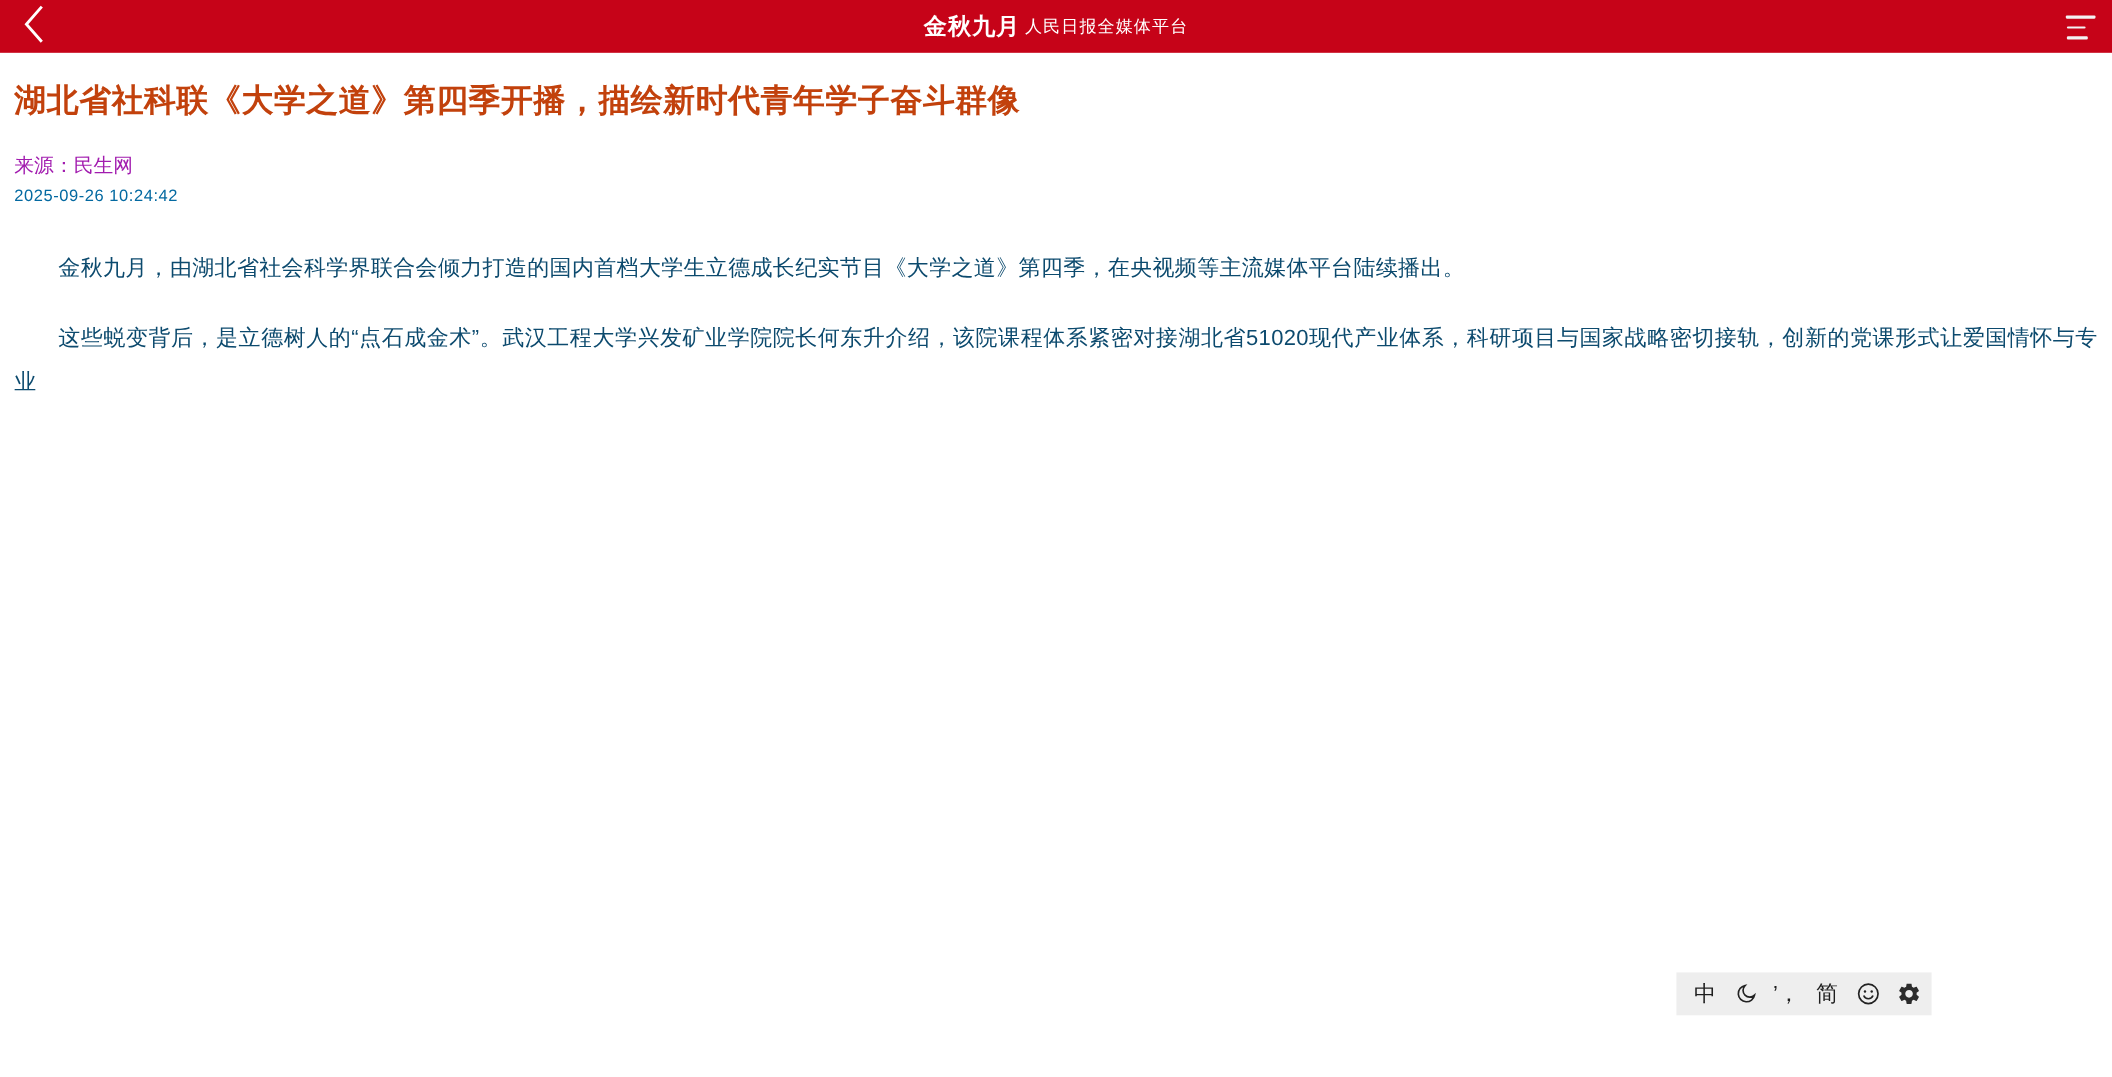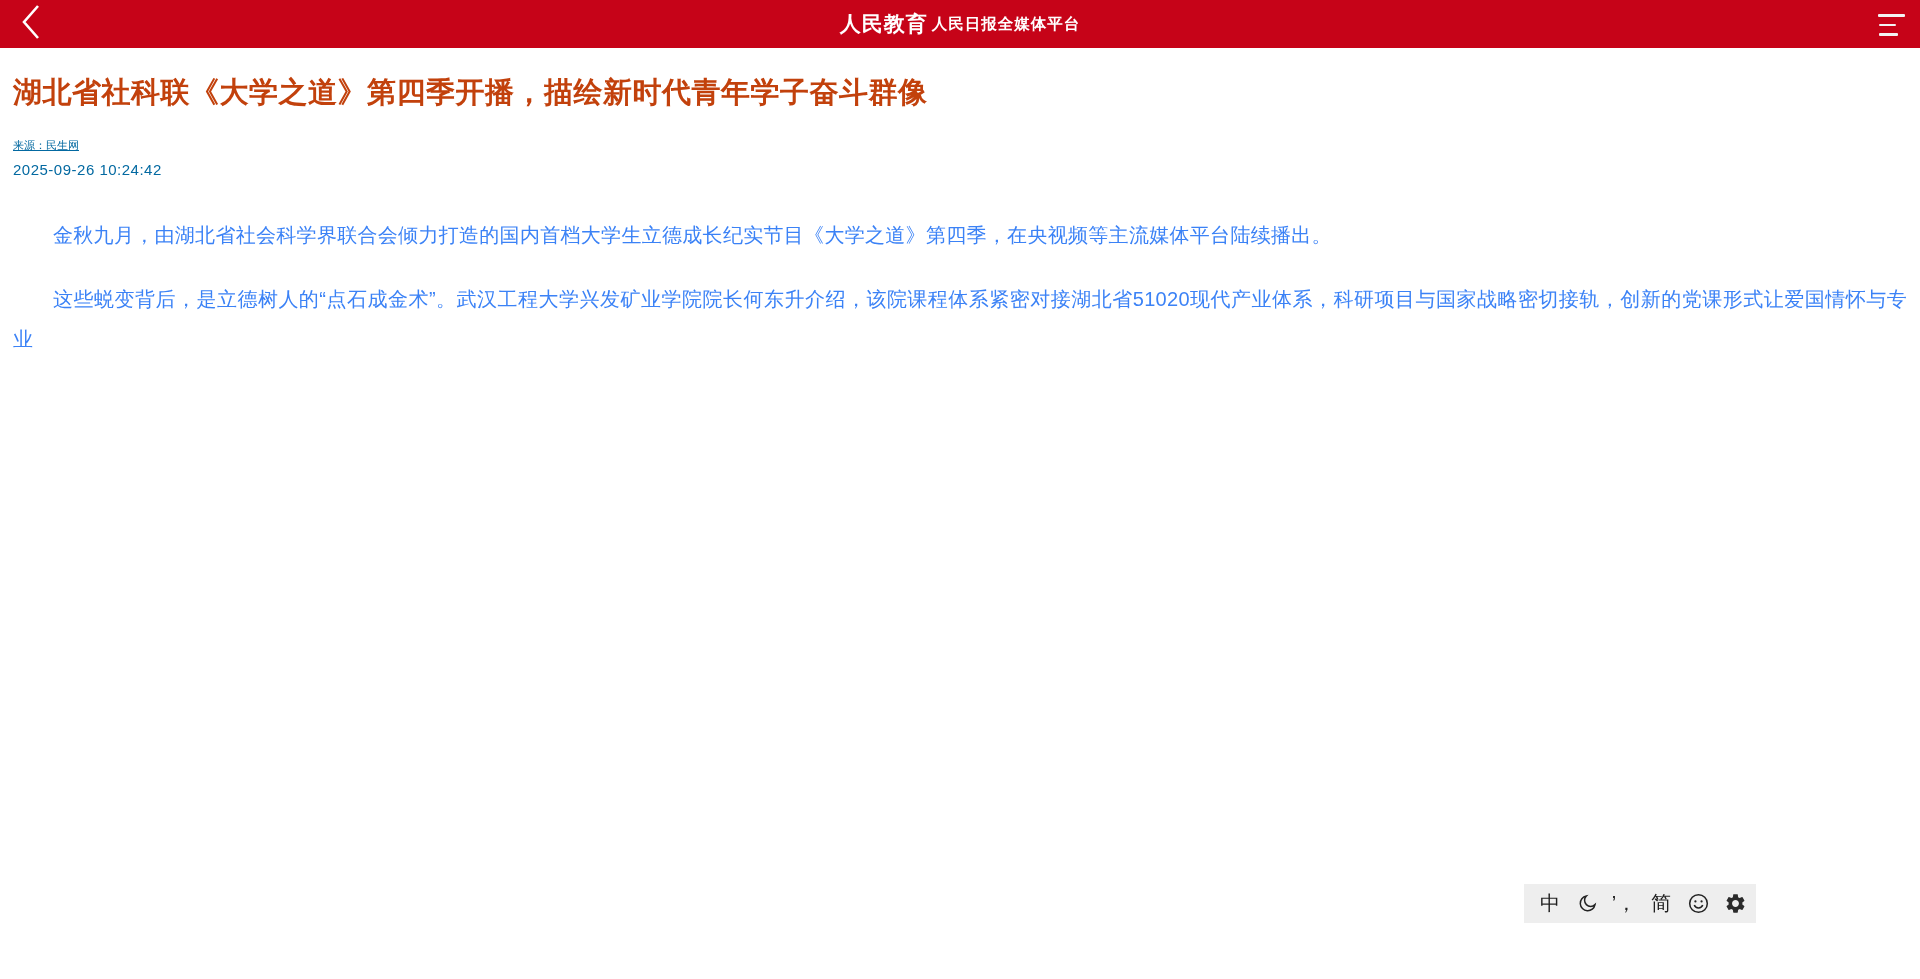--- a/index.html
+++ b/index.html
@@ -16,40 +16,40 @@
   .back-btn{
     position:absolute;left:16px;top:5px;width:30px;height:38px;
     cursor:pointer;display:flex;align-items:center;justify-content:center;
   }
   .appbar-title-wrap{
     position:absolute;left:0;right:0;top:0;height:48px;
     display:flex;align-items:center;justify-content:center;
     color:#ffffff;white-space:nowrap;
   }
   .app-title{font-size:21px;font-weight:700;letter-spacing:1px;}
-  .app-subtitle{font-size:15.5px;font-weight:700;margin-left:4px;letter-spacing:1px;}
+  .app-subtitle{font-size:15.5px;font-weight:400;margin-left:4px;letter-spacing:1px;}
   .menu-btn{
     position:absolute;right:13px;top:12px;width:30px;height:26px;cursor:pointer;
   }
   .menu-btn .bar{display:block;height:2.6px;background:#f3f3f3;border-radius:1px;}
   .menu-btn .b1{width:27px;margin:2px 0 7px 1px;}
   .menu-btn .b2{width:17px;margin:0 0 7px 2px;}
   .menu-btn .b3{width:19px;margin:0 0 0 2px;}
 
   
   .article{padding:0 13px;}
   .article-title{
     margin:25px 0 0;font-size:29px;line-height:38px;font-weight:700;color:#c2410c;
     letter-spacing:.5px;
   }
-  .article-source{margin-top:27px;font-size:11px;color:#0369a1;text-decoration:underline;}
+  .article-source{margin-top:27px;font-size:18px;color:#a21caf;}
   .article-timestamp{margin-top:8px;font-size:15px;color:#0369a1;letter-spacing:.5px;}
   .article-body{margin-top:37px;}
   .article-body p{
-    margin:0 0 24px 0;font-size:20px;line-height:40px;color:#3b82f6;
+    margin:0 0 24px 0;font-size:20px;line-height:40px;color:#0c4a6e;
     text-indent:2em;text-align:justify;letter-spacing:.3px;
   }
 
   
   .watermark{position:absolute;z-index:4;color:#c3c3c3;pointer-events:none;}
 
   
   .ime-bar{
     position:absolute;left:1524px;top:884px;width:232px;height:39px;z-index:5;
     background:rgba(233,233,233,0.78);
@@ -67,21 +67,21 @@
 
 <div class="appbar">
   <div class="back-btn">
     <span>
       <svg width="26" height="38" viewBox="0 0 26 38">
         <polyline points="20,3 6,19 20,35" fill="none" stroke="#ffffff" stroke-width="2.6"></polyline>
       </svg>
     </span>
   </div>
   <div class="appbar-title-wrap">
-    <span class="app-title">人民教育</span>
+    <span class="app-title">金秋九月</span>
     <span class="app-subtitle">人民日报全媒体平台</span>
   </div>
   <div class="menu-btn">
     <span>
       <span class="bar b1"></span>
       <span class="bar b2"></span>
       <span class="bar b3"></span>
     </span>
   </div>
 </div>

